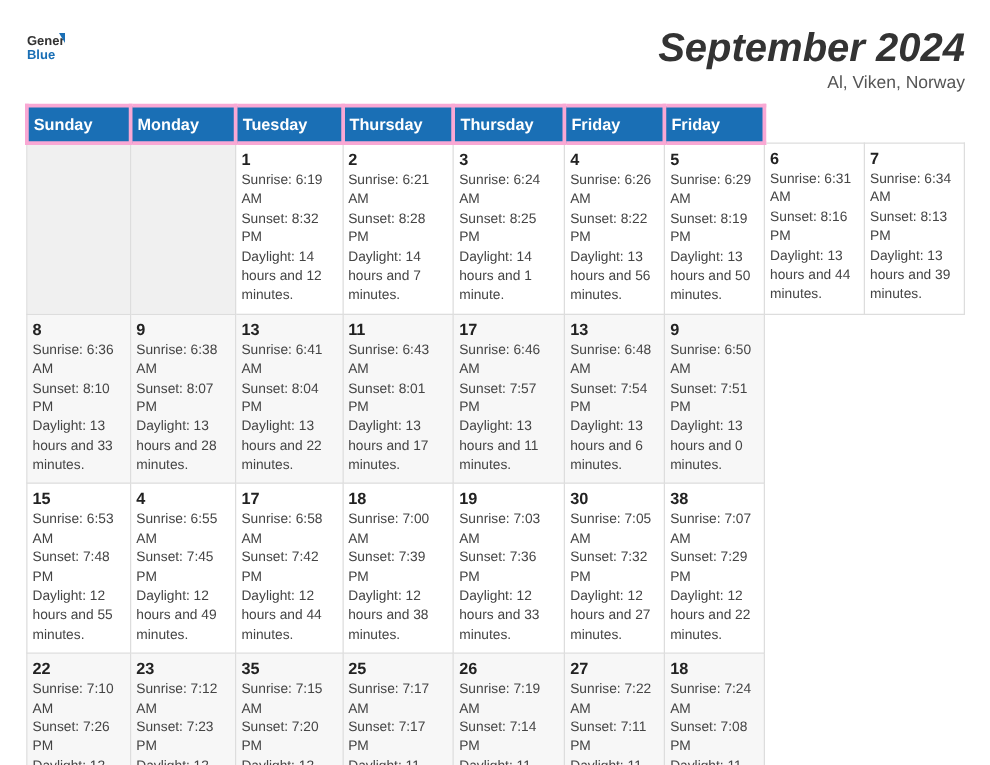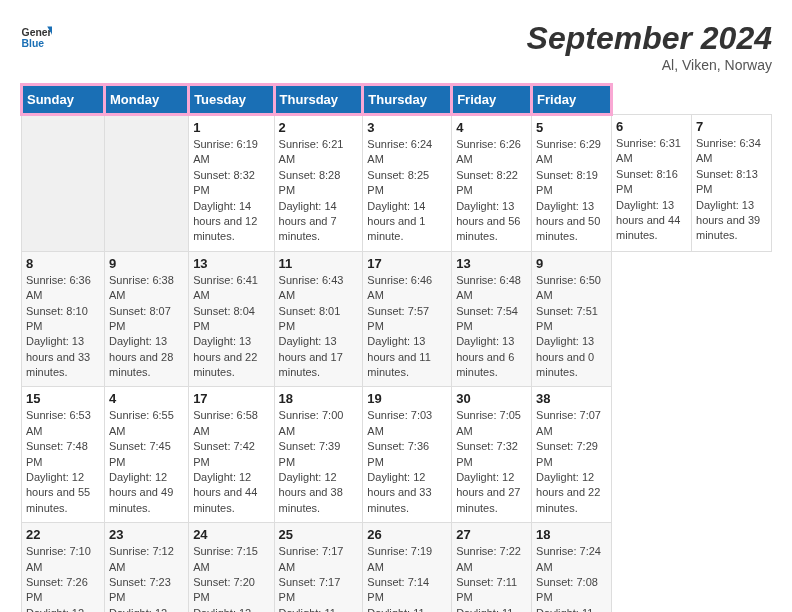--- a/index.html
+++ b/index.html
@@ -205,21 +205,21 @@
       <tr>
         <td>
           <span class="day-num">22</span>
           <div class="day-info">Sunrise: 7:10 AM<br>Sunset: 7:26 PM<br>Daylight: 12 hours and 16 minutes.</div>
         </td>
         <td>
           <span class="day-num">23</span>
           <div class="day-info">Sunrise: 7:12 AM<br>Sunset: 7:23 PM<br>Daylight: 12 hours and 10 minutes.</div>
         </td>
         <td>
-          <span class="day-num">24</span>
+          <span class="day-num">35</span>
           <div class="day-info">Sunrise: 7:15 AM<br>Sunset: 7:20 PM<br>Daylight: 12 hours and 5 minutes.</div>
         </td>
         <td>
           <span class="day-num">25</span>
           <div class="day-info">Sunrise: 7:17 AM<br>Sunset: 7:17 PM<br>Daylight: 11 hours and 59 minutes.</div>
         </td>
         <td>
           <span class="day-num">26</span>
           <div class="day-info">Sunrise: 7:19 AM<br>Sunset: 7:14 PM<br>Daylight: 11 hours and 54 minutes.</div>
         </td>

